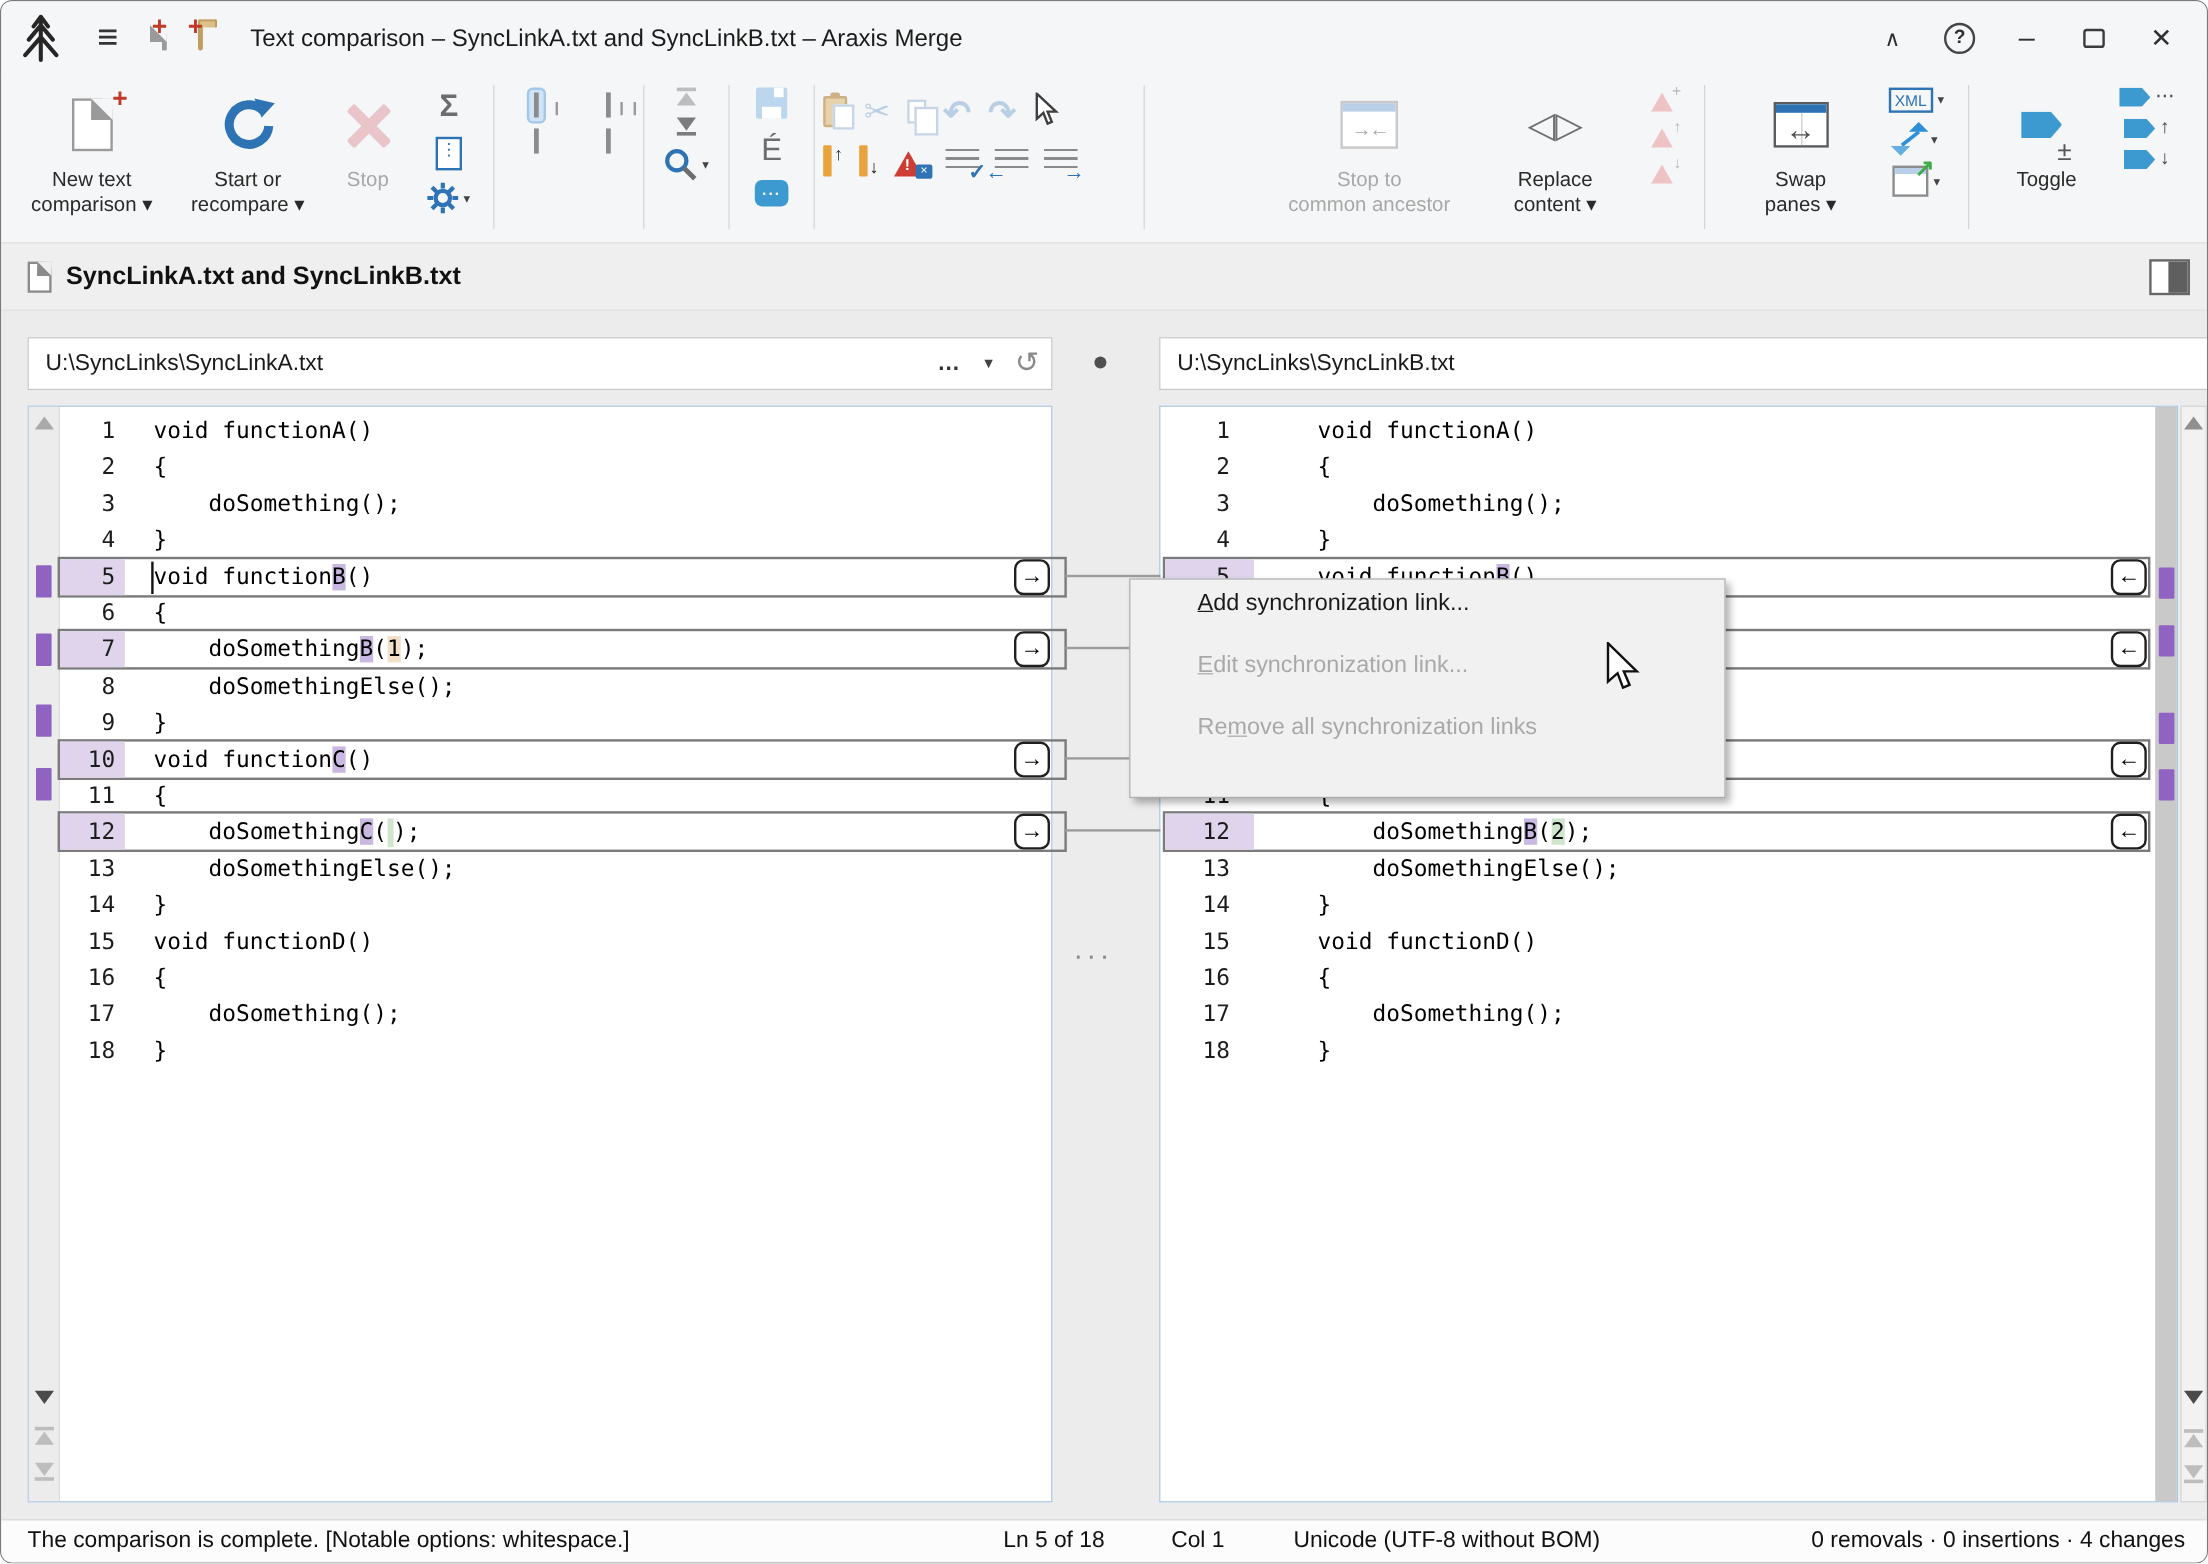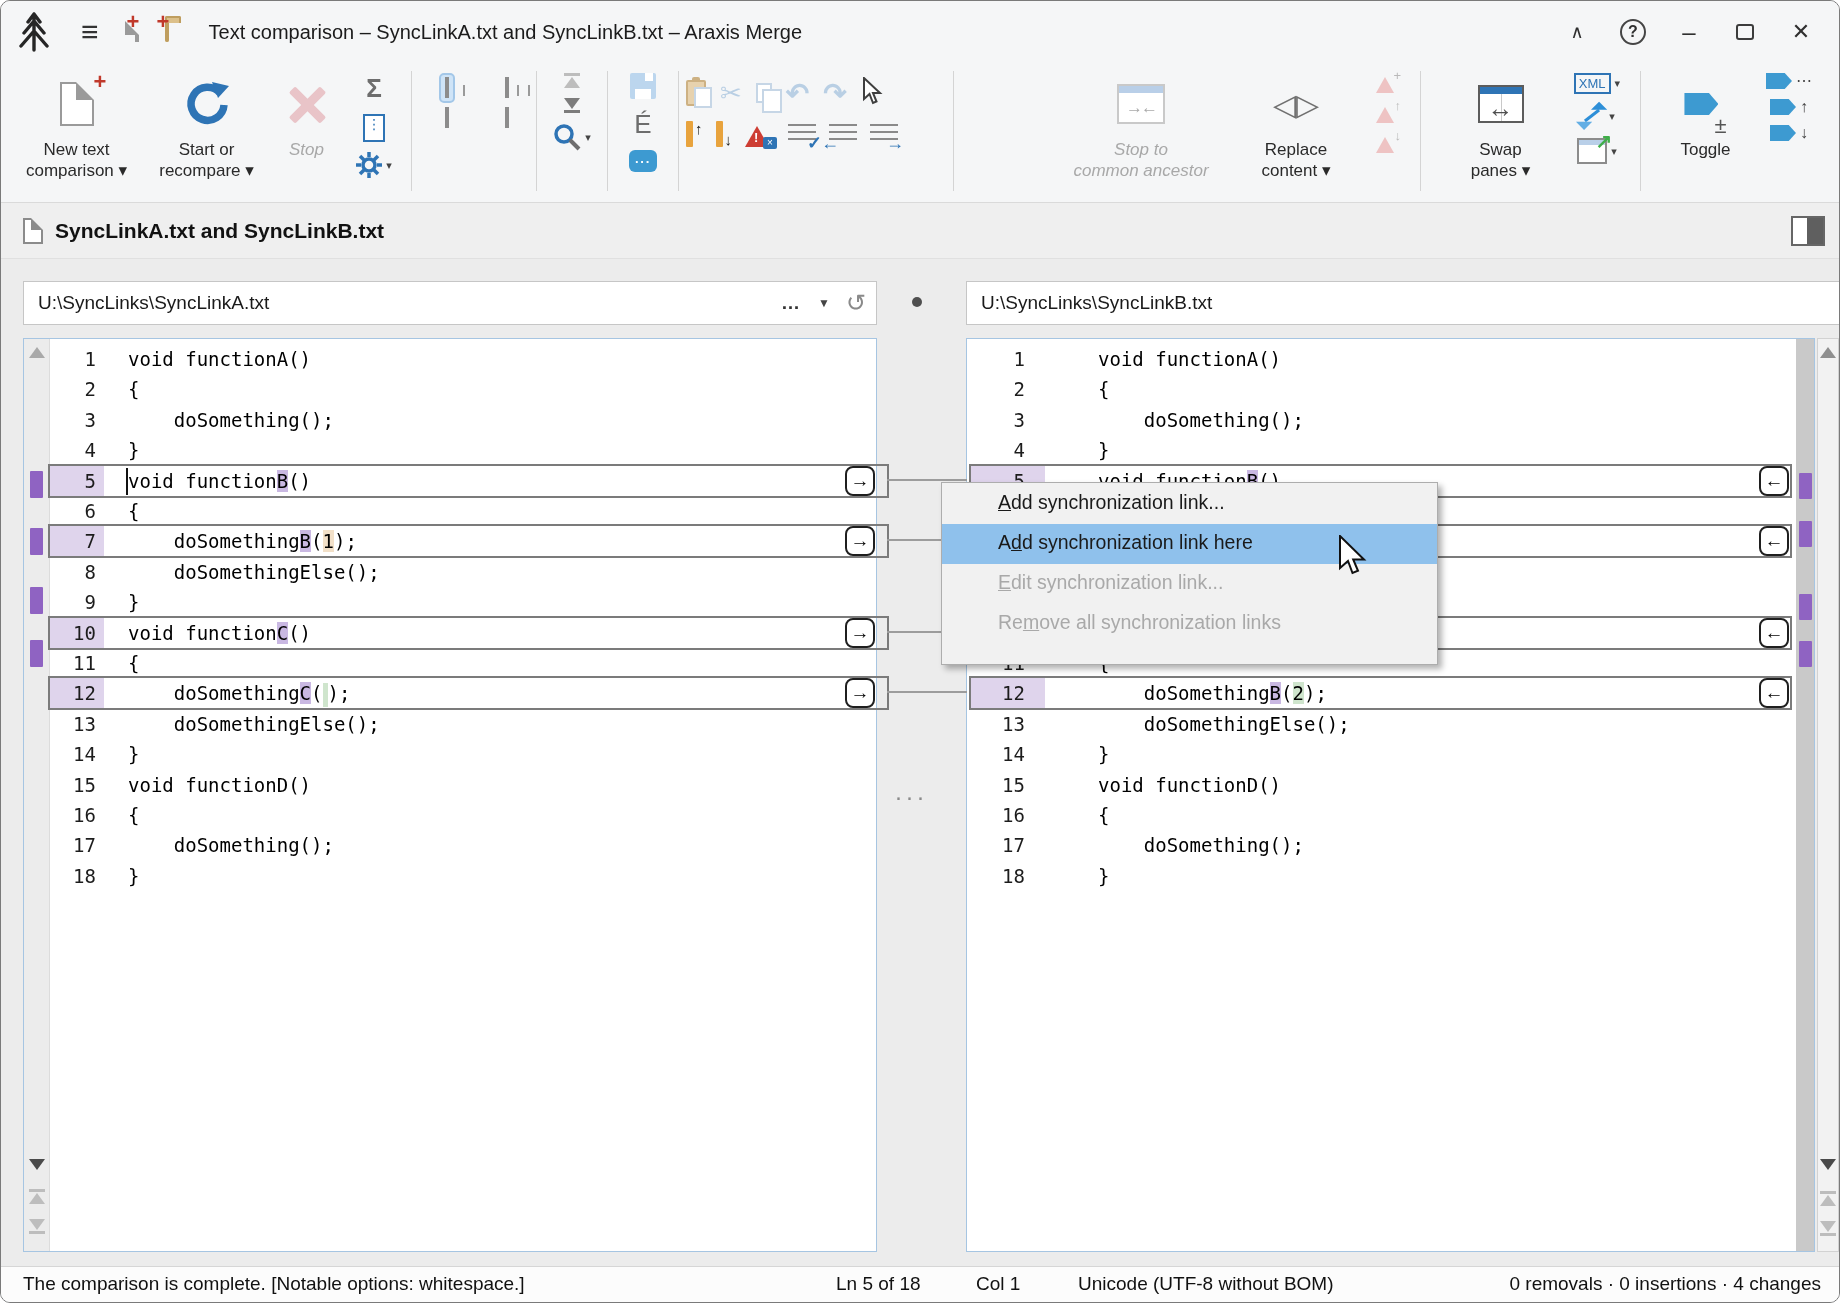--- a/index.html
+++ b/index.html
@@ -28,21 +28,21 @@
      align-items:center;justify-content:center;font-size:16px;font-weight:bold;}
   #ctl-min{font-size:24px;}
   #ctl-max span{width:18px;height:16px;border:2px solid #3c3c3c;border-radius:3px;display:block;}
   #ctl-close{font-size:22px;margin-right:10px;}
   
   #toolbar{height:140px;display:flex;align-items:flex-start;background:#f5f6f7;border-bottom:1px solid #dadada;
      padding-left:8px;}
   .tbtn{display:flex;flex-direction:column;align-items:center;padding-top:6px;height:136px;}
   .tbtn .ic{height:70px;display:flex;align-items:center;justify-content:center;}
   .tbtn .lb{font-size:17px;line-height:21px;color:#2a2a2a;text-align:center;white-space:nowrap;}
-  .tbtn.dis .lb{color:#a8a8a8;font-style:italic;}
+  .tbtn.dis .lb{color:#a8a8a8;}
   .tdiv{width:1px;height:120px;background:#d4d4d4;margin:8px 7px 0 7px;flex:none;}
   .minicol{display:flex;flex-direction:column;align-items:center;gap:10px;margin-top:10px;flex:none;}
   
   .doc-big{position:relative;width:34px;height:44px;background:#fff;border:2px solid #9a9a9a;}
   .doc-big::after{content:'';position:absolute;top:-2px;right:-2px;border:9px solid #f5f6f7;
      border-left-color:#9a9a9a;border-bottom-color:#9a9a9a;}
   .stopx{position:relative;width:38px;height:38px;}
   .stopx::before,.stopx::after{content:'';position:absolute;left:15px;top:-2px;width:9px;height:44px;
      background:#e9c4c8;border-radius:2px;}
   .stopx::before{transform:rotate(45deg);}.stopx::after{transform:rotate(-45deg);}
@@ -149,21 +149,21 @@
   .syncbox{position:absolute;height:34px;border:2px solid #7b7b7b;background:transparent;z-index:1;}
   .synccell{position:absolute;left:0;top:0;bottom:0;background:#dfd4ec;}
   .syncbtn{position:absolute;width:30px;height:30px;background:#fff;border:2px solid #1f1f1f;border-radius:8px;
      z-index:3;display:flex;align-items:center;justify-content:center;font-size:19px;font-weight:bold;color:#000;}
   .connector{position:absolute;width:80px;height:2px;background:#9c9c9c;z-index:1;}
   #gripdots{position:absolute;left:890px;top:524px;width:40px;text-align:center;color:#8a8a8a;
      font-size:24px;letter-spacing:3px;z-index:1;}
   
   #ctxmenu{position:absolute;left:940px;top:223px;width:497px;height:183px;background:#f1f1f1;
      border:1px solid #adadad;box-shadow:4px 4px 6px rgba(0,0,0,.3);z-index:50;padding-top:1px;}
-  .mi{height:40px;line-height:36px;padding-left:56px;font-size:19.5px;color:#1a1a1a;white-space:nowrap;}
+  .mi{height:52px;line-height:36px;padding-left:56px;font-size:19.5px;color:#1a1a1a;white-space:nowrap;}
   .mi.sel{background:#8fc1ec;}
   .mi.dis{color:#a9a9a9;}
   #cursor{position:absolute;left:1337px;top:276px;z-index:60;}
   
   #statusbar{position:absolute;left:0;bottom:0;width:1840px;height:36px;background:#fcfcfc;
      border-top:1px solid #d6d6d6;font-size:19px;color:#111;}
   #statusbar span{position:absolute;top:0;line-height:34px;white-space:nowrap;}
   #st-msg{left:22px;} #st-ln{left:835px;} #st-col{left:975px;} #st-enc{left:1077px;}
   #st-chg{right:20px;}
 </style>
@@ -639,21 +639,20 @@
     <div id="connectors">
         <div class="connector" style="left: 886px; top: 219.6px;"></div>
         <div class="connector" style="left: 886px; top: 280.4px;"></div>
         <div class="connector" style="left: 886px; top: 371.6px;"></div>
         <div class="connector" style="left: 886px; top: 432.4px;"></div>
       </div>
     <div id="gripdots">···</div>
 
     <div id="ctxmenu">
         <div class="mi"><u>A</u>dd synchronization link...</div>
-        <div class="mi sel">A<u>d</u>d synchronization link here</div>
         <div class="mi dis"><u>E</u>dit synchronization link...</div>
         <div class="mi dis">Re<u>m</u>ove all synchronization links</div>
       </div>
 
     <svg id="cursor" width="30" height="42" viewBox="0 0 30 42">
       <path d="M2,1 L2,33 L10,26 L14.5,38 L20,35.8 L15.2,24.5 L26,24.5 Z" fill="#fff" stroke="#111" stroke-width="2"></path>
     </svg>
   </div>
 
   <div id="statusbar">

